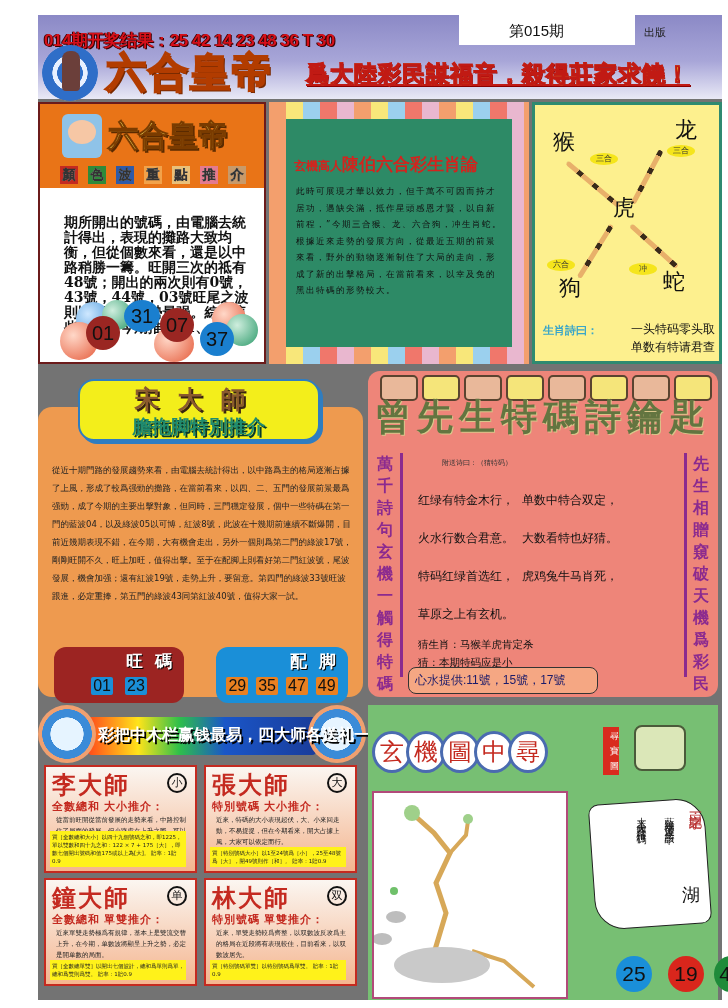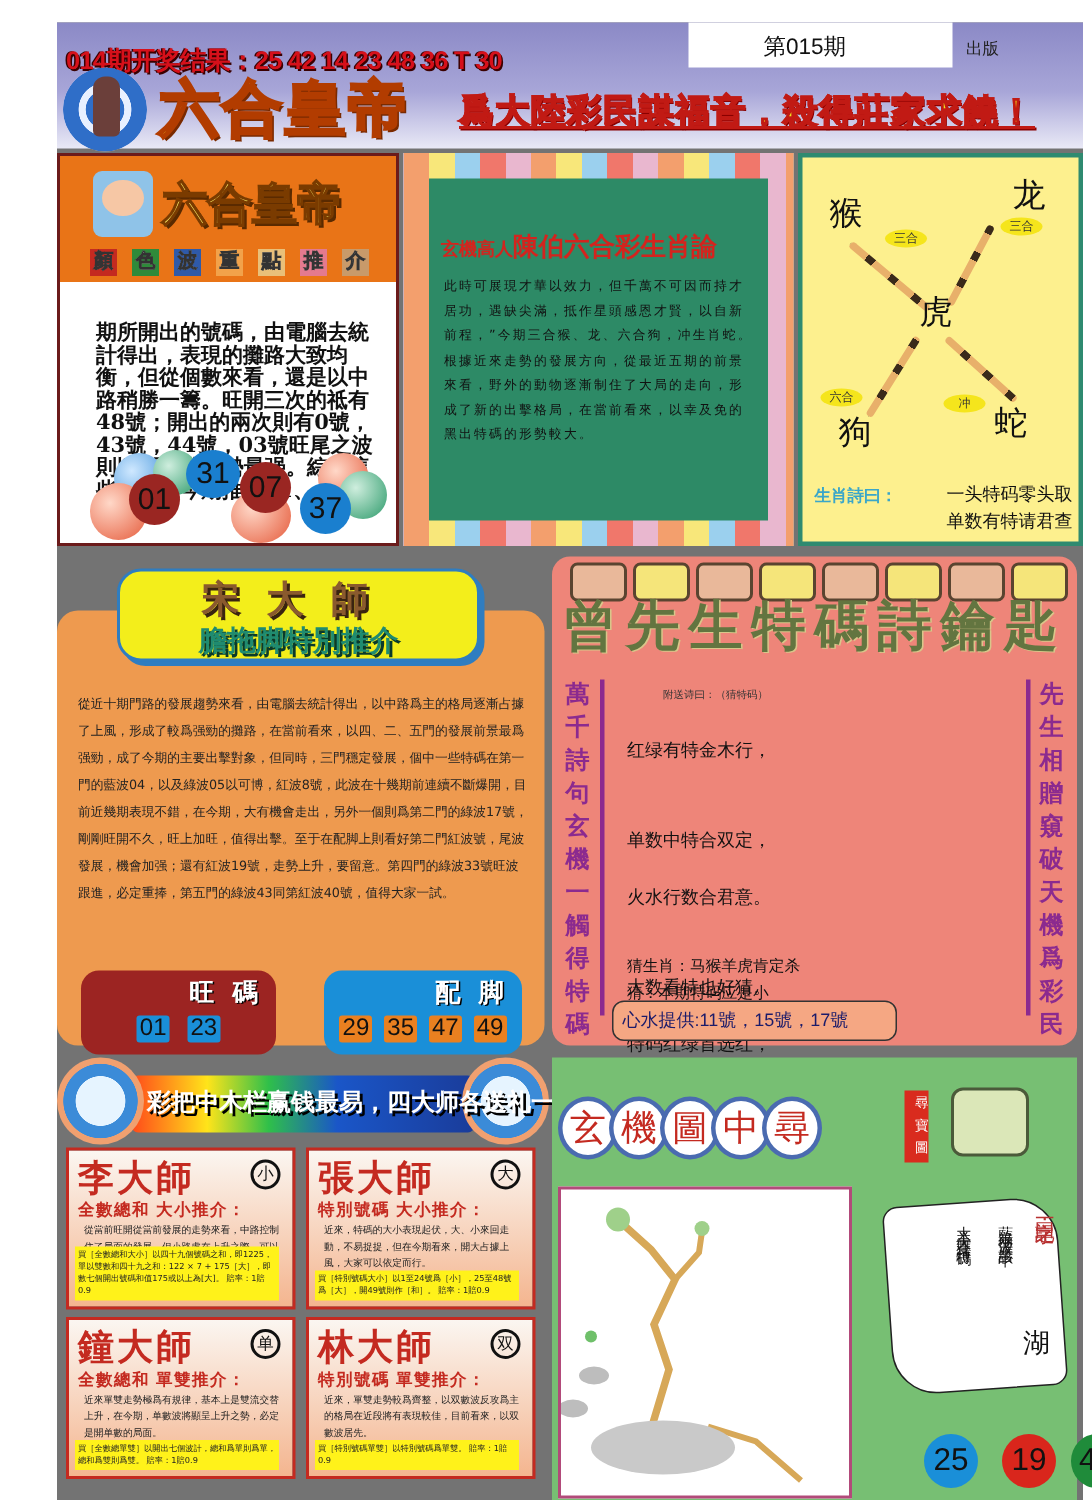--- a/index.html
+++ b/index.html
@@ -85,21 +85,21 @@
   .p5 { position: absolute; left: 330px; top: 356px; width: 350px; height: 326px; background: #ee8579; border-radius: 12px; }
   .p5 .icons { position: absolute; left: 12px; top: 4px; display: flex; gap: 4px; }
   .p5 .ic { width: 38px; height: 26px; border-radius: 5px; border: 2px solid #5a4430; }
   .p5 .title { position: absolute; left: 0; width: 100%; top: 22px; text-align: center; font-family: "Liberation Sans", sans-serif; font-weight: bold;
     font-size: 36px; color: #637540; letter-spacing: 6px; text-shadow: 1px 1px 0 #d9c68a; }
   .vbar { position: absolute; top: 82px; width: 22px; font-family: "Liberation Sans", sans-serif; font-weight: bold; font-size: 16px; color: #8b2a8f;
     line-height: 22px; text-align: center; }
   .vline { position: absolute; top: 82px; width: 3px; height: 224px; background: #8b2a8f; }
   .p5 .note { position: absolute; left: 58px; top: 87px; font-size: 7px; color: #333; margin-left: 16px; }
   .p5 .poem { position: absolute; left: 50px; top: 110px; font-family: "DejaVu Serif", serif; font-size: 12px; color: #111; line-height: 38px; }
-  .p5 .poem .row { display: flex; gap: 22px; flex-direction: column; }
+  .p5 .poem .row { display: flex; gap: 8px; }
   .p5 .guess { position: absolute; left: 50px; top: 264px; font-family: "DejaVu Serif", serif; font-size: 10.5px; line-height: 18px; color: #111; }
   .p5 .hint { position: absolute; left: 40px; top: 296px; height: 27px; width: 190px; background: #f5a783; border: 1px solid #333; border-radius: 8px;
     font-family: "Liberation Sans", sans-serif; font-size: 12px; color: #1b1b6a; line-height: 25px; padding-left: 6px; }
 
   
   .banner { position: absolute; left: 0; top: 690px; width: 325px; height: 62px; }
   .banner .coin { position: absolute; top: 0; width: 58px; height: 58px; border-radius: 50%;
     background: radial-gradient(circle, #e6f4ff 0 40%, #3b8bd8 41% 60%, #f0a070 61% 80%, #2c9a7e 81%); }
   .banner .bar { position: absolute; left: 50px; top: 12px; width: 228px; height: 38px;
     background: linear-gradient(90deg, #ff4a1a 0%, #ffe41a 22%, #2fbf4a 40%, #1a56c8 60%, #1a3c9a 100%); border-radius: 4px; }

